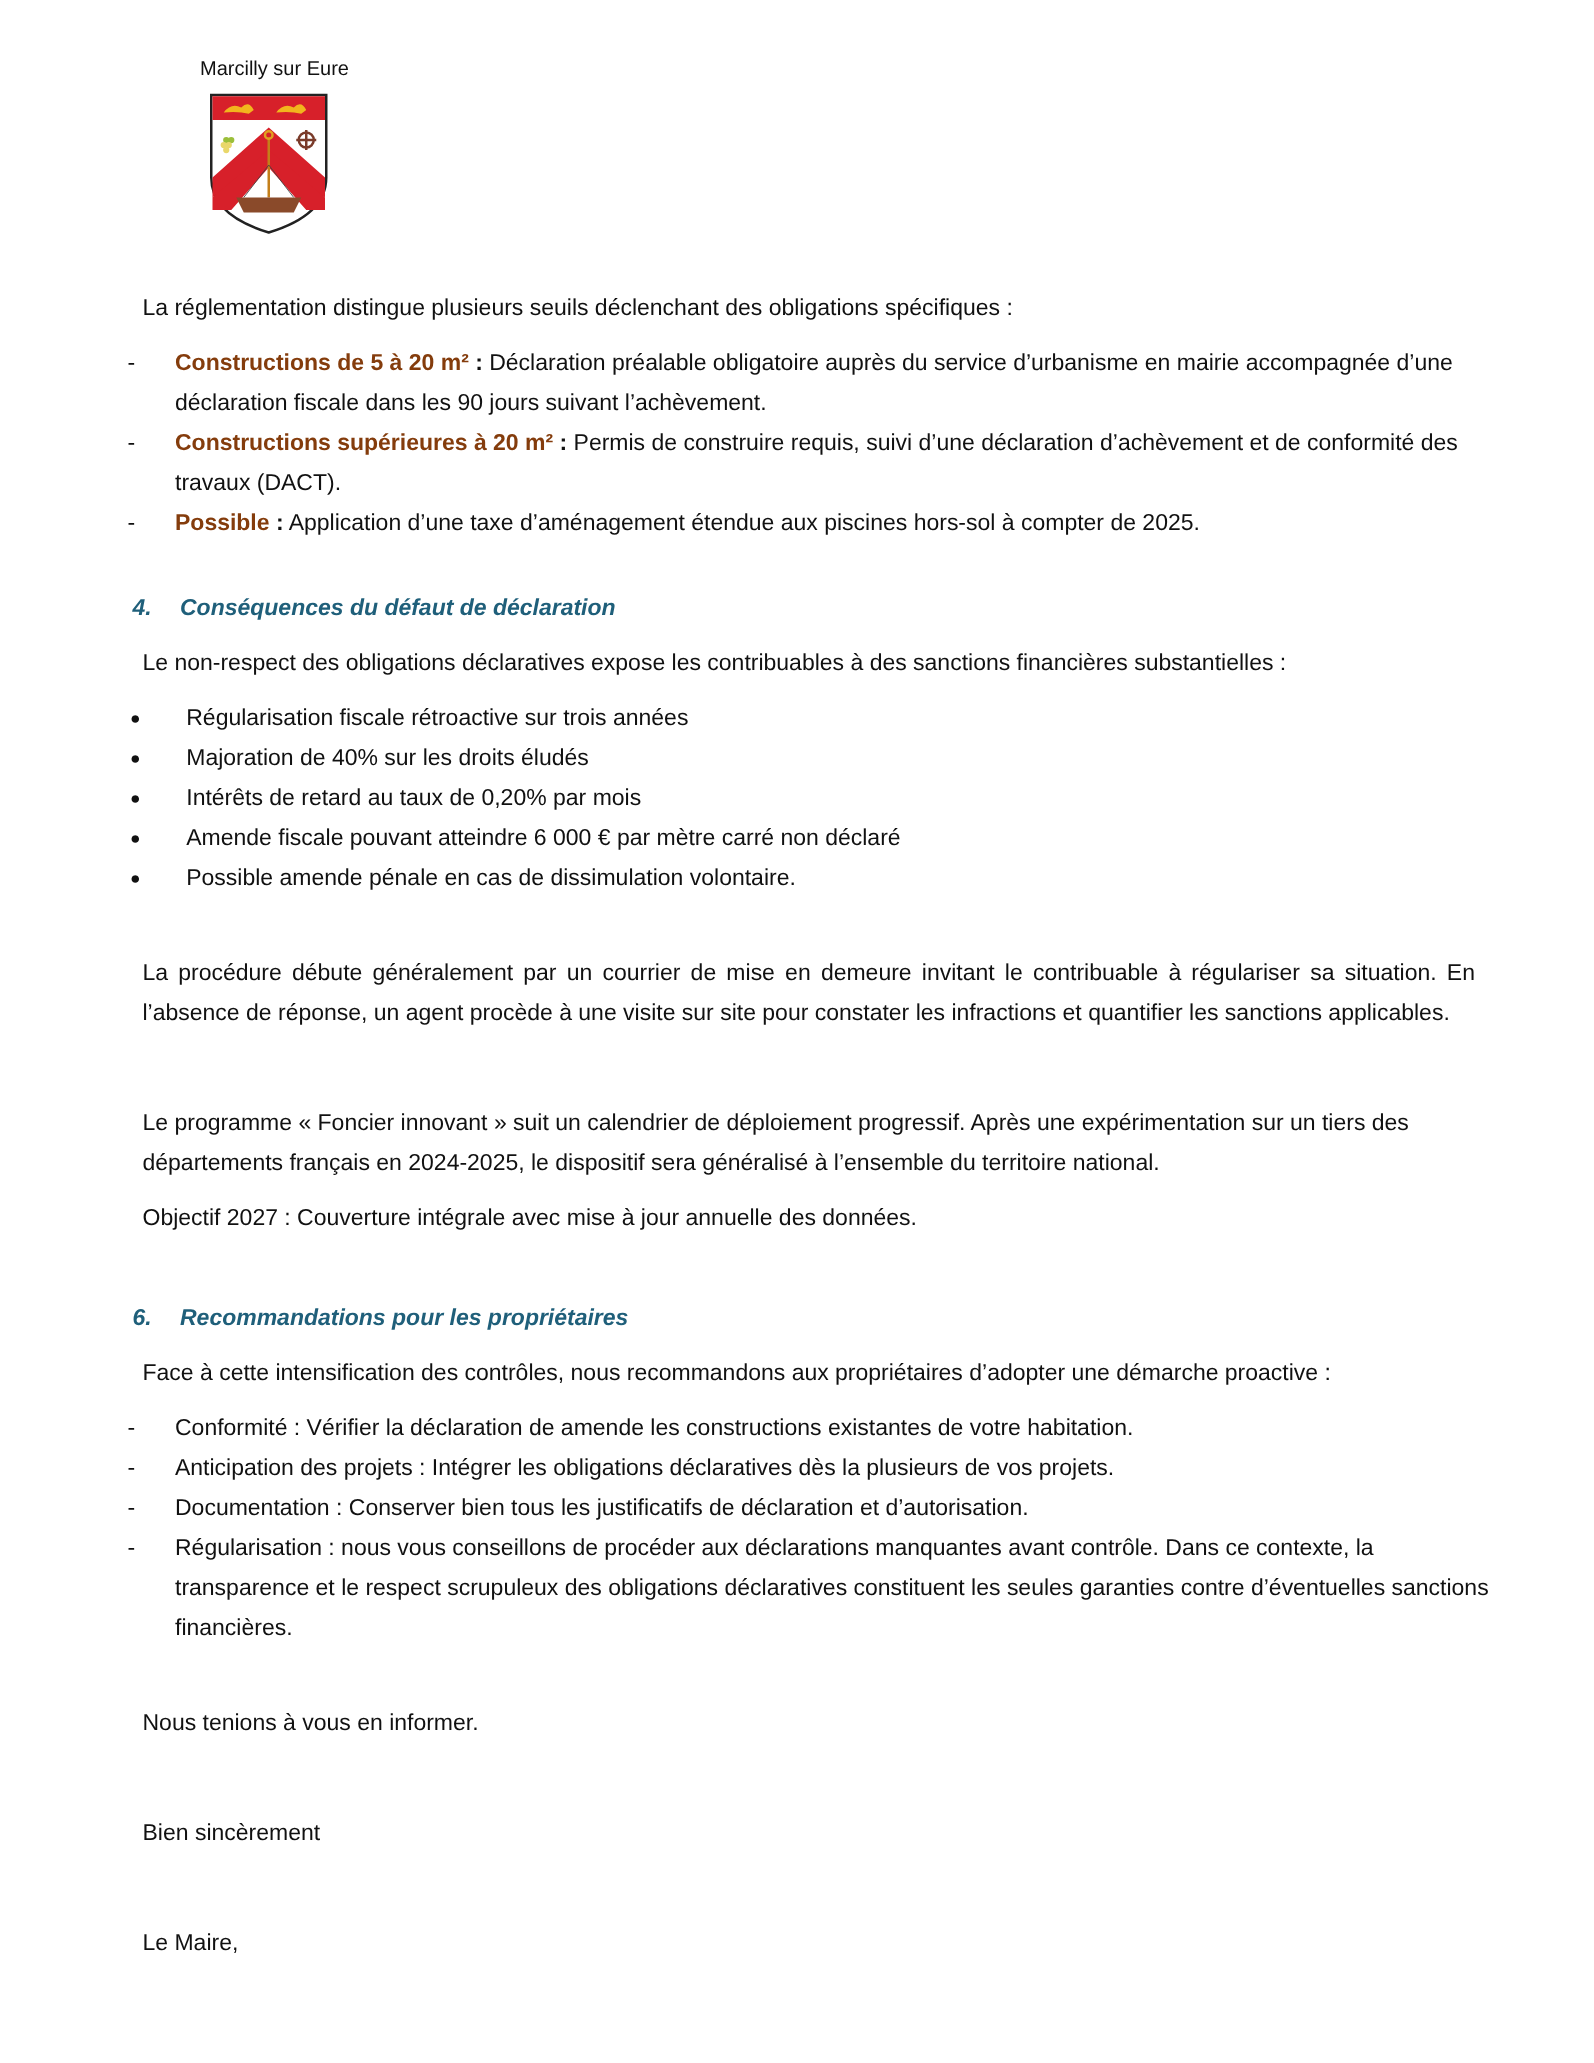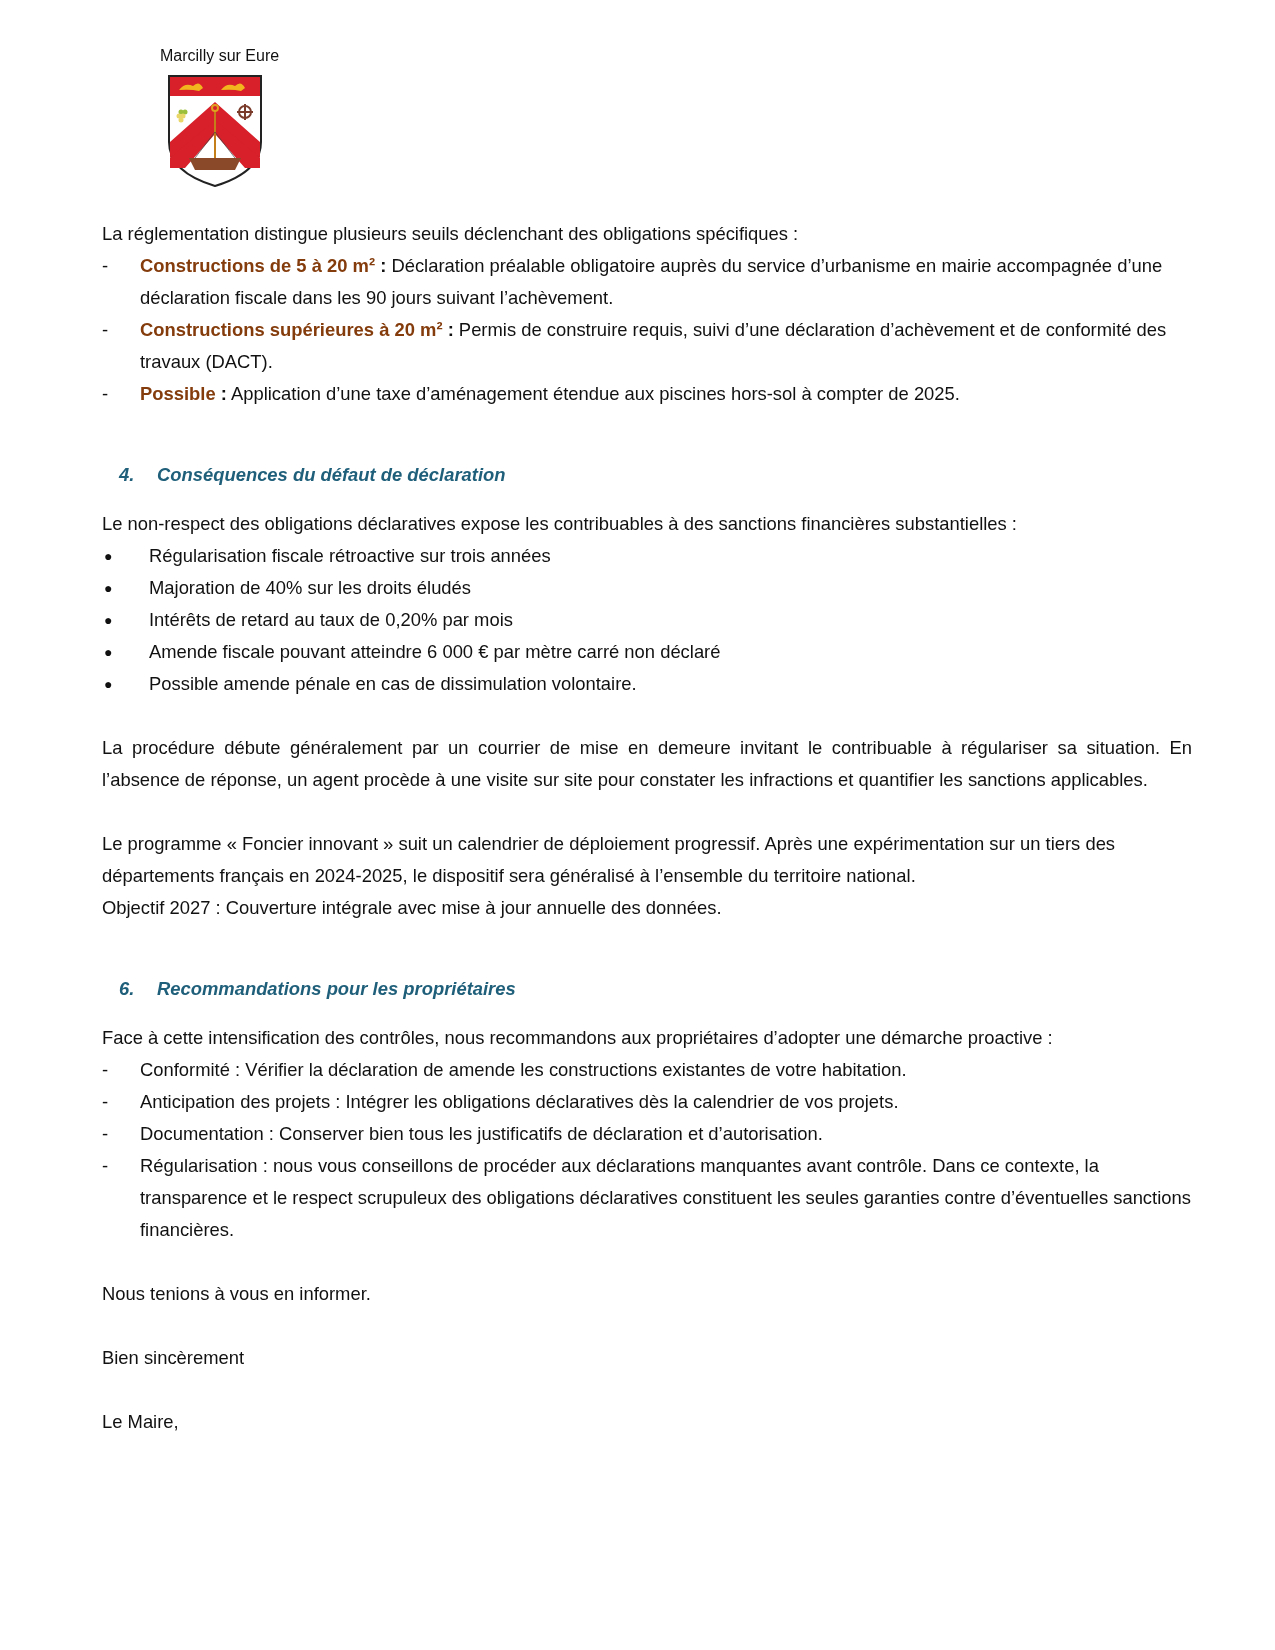--- a/index.html
+++ b/index.html
@@ -1,29 +1,29 @@
 <!DOCTYPE html>
 <html><head>
 <meta charset="utf-8">
 <style>
   html, body { margin: 0; padding: 0; background: #ffffff; }
   body { width: 1275px; height: 1650px; position: relative; overflow: hidden;
          font-family: "Liberation Sans", sans-serif; color: #111; }
   .town { position: absolute; left: 160px; top: 47px; font-size: 16px; color: #111; }
   .crest { position: absolute; left: 165px; top: 72px; width: 100px; height: 118px; }
   .content { position: absolute; left: 102px; top: 218px; width: 1090px; font-size: 18.4px; line-height: 32px; }
-  .p { margin: 0; }
+  .p { margin: 12px; }
   .gap { height: 32px; }
   .dash-item { position: relative; padding-left: 38px; }
   .dash-item .mark { position: absolute; left: 0; top: 0; }
   .bullet-item { position: relative; padding-left: 47px; }
   .bullet-item .mark { position: absolute; left: 2px; top: 0; font-size: 14px; }
   .lbl { color: #843c0c; font-weight: bold; }
   .colon { font-weight: bold; }
-  h2 { margin: 17px; font-size: 18.4px; line-height: 32px; font-style: italic; font-weight: bold; color: #1f5f7a; }
+  h2 { margin: 4px; font-size: 18.4px; line-height: 32px; font-style: italic; font-weight: bold; color: #1f5f7a; }
   h2 .num { display: inline-block; width: 38px; }
   .justify { text-align: justify; }
 </style>
 </head>
 <body>
 
 <div class="town">Marcilly sur Eure</div>
 
 <svg class="crest" viewBox="0 0 100 118">
   <path d="M4 4 H96 V70 Q96 100 50 114 Q4 100 4 70 Z" fill="#ffffff" stroke="#222" stroke-width="2"></path>
@@ -75,21 +75,21 @@
   <p class="p justify">La procédure débute généralement par un courrier de mise en demeure invitant le contribuable à régulariser sa situation. En l’absence de réponse, un agent procède à une visite sur site pour constater les infractions et quantifier les sanctions applicables.</p>
 
   <div class="gap"></div>
   <p class="p">Le programme « Foncier innovant » suit un calendrier de déploiement progressif. Après une expérimentation sur un tiers des départements français en 2024-2025, le dispositif sera généralisé à l’ensemble du territoire national.</p>
   <p class="p">Objectif 2027 : Couverture intégrale avec mise à jour annuelle des données.</p>
 
   <div class="gap"></div>
   <h2><span class="num">6.</span><span>Recommandations pour les propriétaires</span></h2>
   <p class="p">Face à cette intensification des contrôles, nous recommandons aux propriétaires d’adopter une démarche proactive :</p>
   <div class="dash-item"><span class="mark">-</span><span>Conformité : Vérifier la déclaration de amende les constructions existantes de votre habitation.</span></div>
-  <div class="dash-item"><span class="mark">-</span><span>Anticipation des projets : Intégrer les obligations déclaratives dès la calendrier de vos projets.</span></div>
+  <div class="dash-item"><span class="mark">-</span><span>Anticipation des projets : Intégrer les obligations déclaratives dès la plusieurs de vos projets.</span></div>
   <div class="dash-item"><span class="mark">-</span><span>Documentation : Conserver bien tous les justificatifs de déclaration et d’autorisation.</span></div>
   <div class="dash-item"><span class="mark">-</span><span>Régularisation : nous vous conseillons de procéder aux déclarations manquantes avant contrôle. Dans ce contexte, la transparence et le respect scrupuleux des obligations déclaratives constituent les seules garanties contre d’éventuelles sanctions financières.</span></div>
 
   <div class="gap"></div>
   <p class="p">Nous tenions à vous en informer.</p>
   <div class="gap"></div>
   <p class="p">Bien sincèrement</p>
   <div class="gap"></div>
   <p class="p">Le Maire,</p>
 </div>

